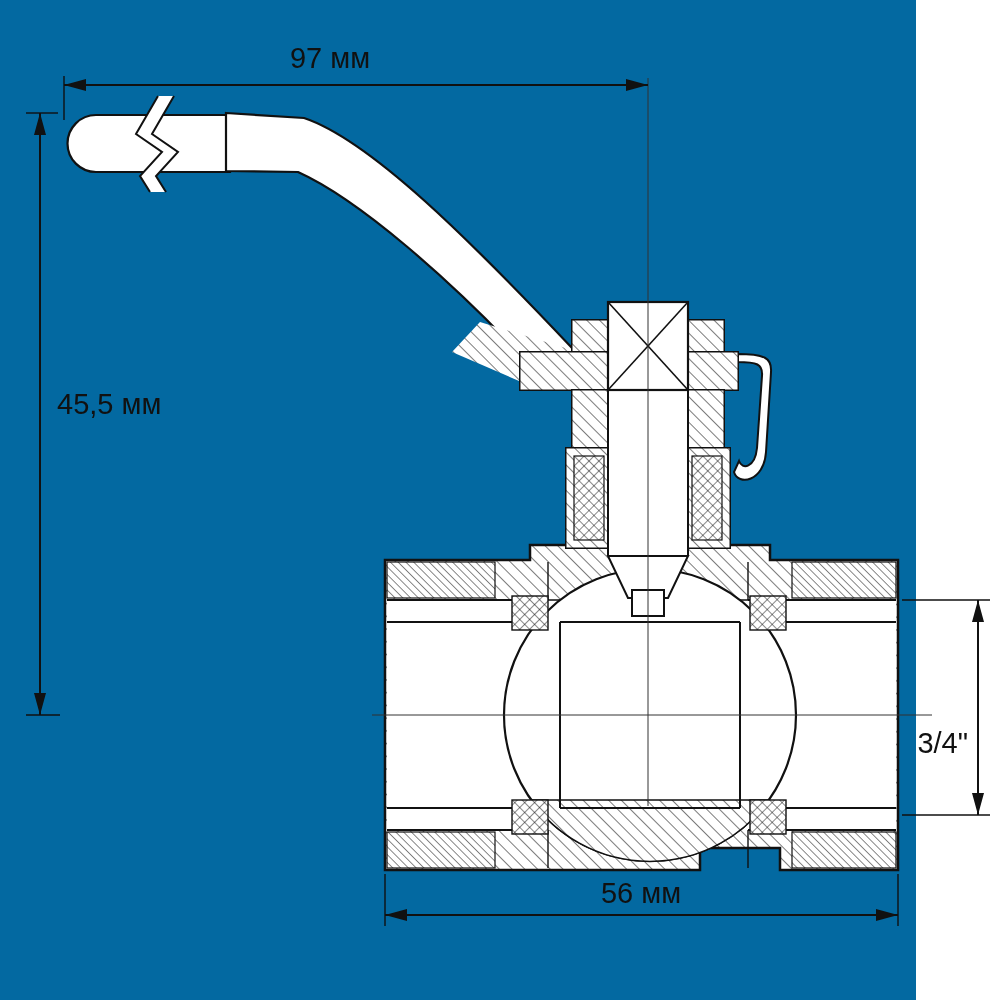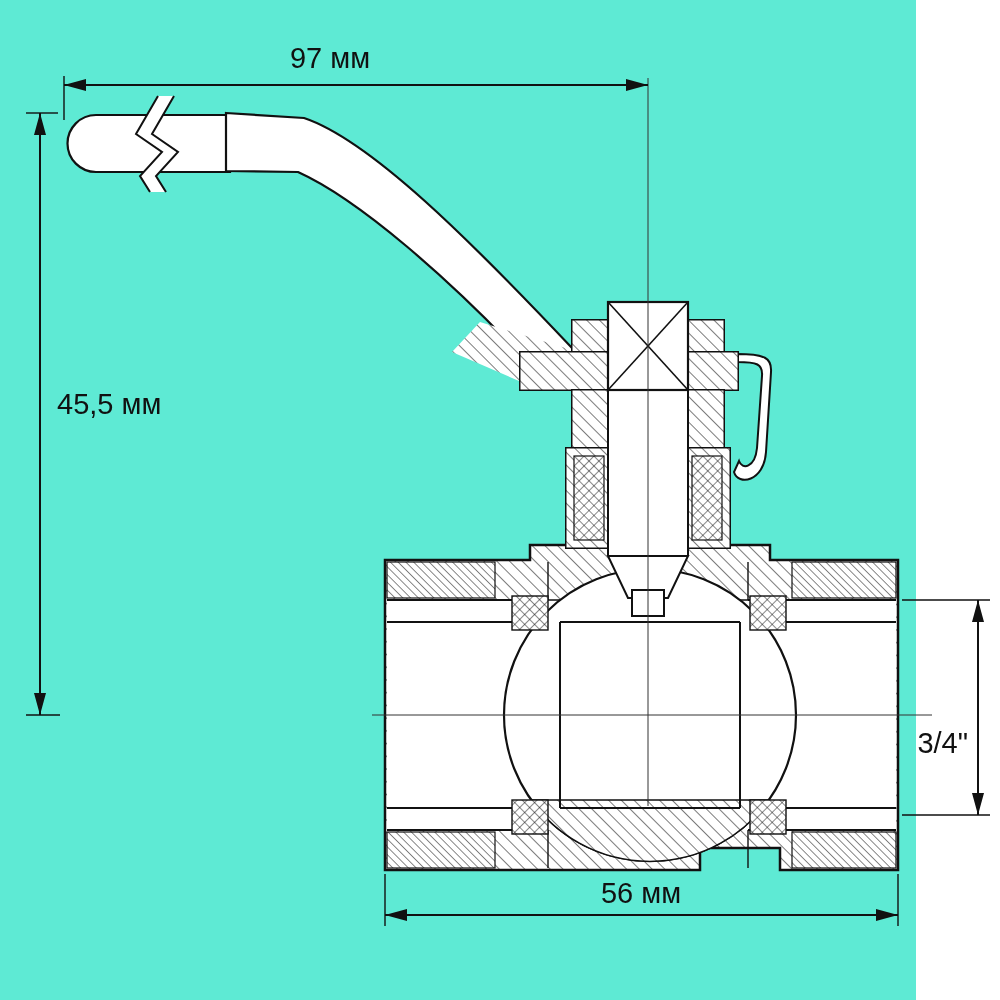--- a/index.html
+++ b/index.html
@@ -4,21 +4,21 @@
 <style>
   html, body {
     margin: 0;
     padding: 0;
     background: #ffffff;
   }
   .stage {
     position: relative;
     width: 916px;
     height: 1000px;
-    background: #5eead4;
+    background: #0369a1;
     font-family: "Liberation Sans", sans-serif;
   }
   svg { display: block; }
   svg text {
     font-family: "Liberation Sans", sans-serif;
     font-size: 29px;
     fill: #111111;
   }
 </style>
 </head>

